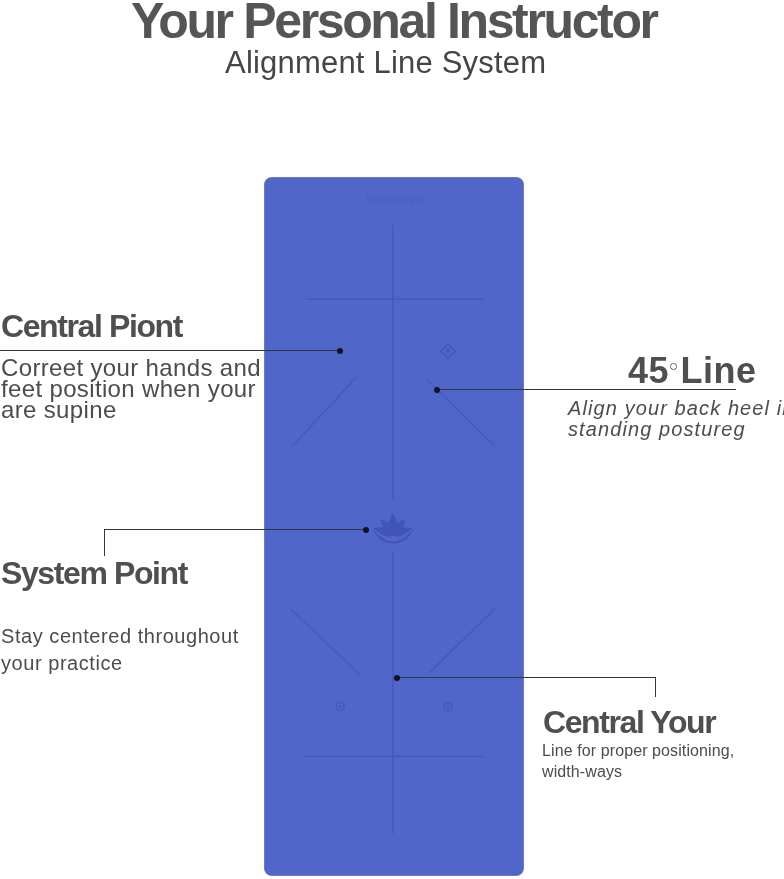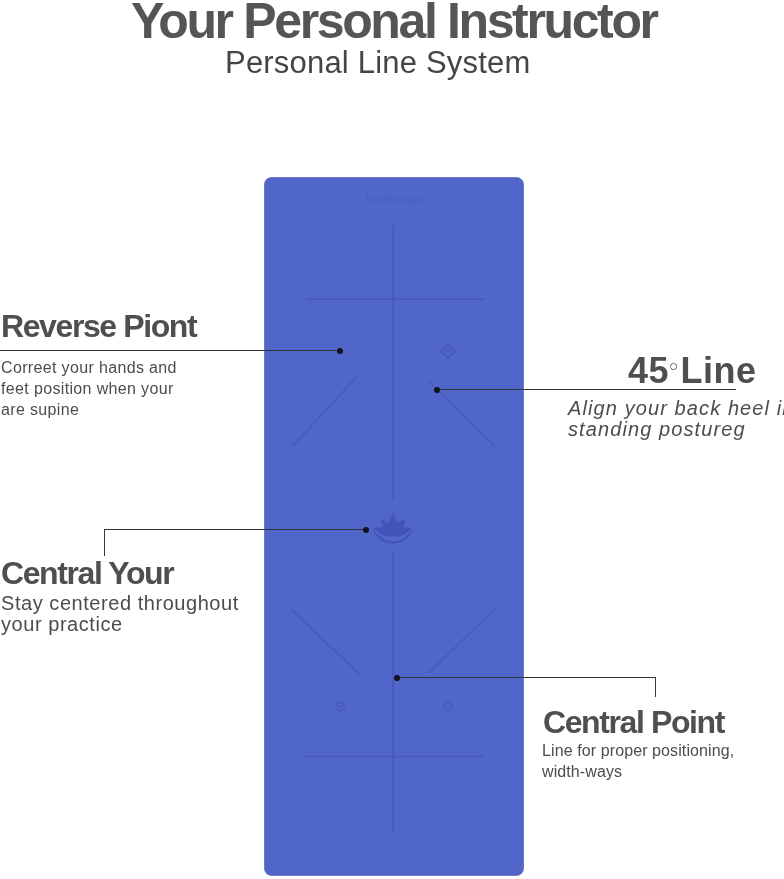--- a/index.html
+++ b/index.html
@@ -8,21 +8,21 @@
   .abs{position:absolute;}
   .hdg{font-weight:bold;color:#4f4f4f;white-space:nowrap;}
   .body{color:#4c4c4c;white-space:nowrap;}
   .cline{position:absolute;background:#33363f;}
   .dot{position:absolute;width:6px;height:6px;border-radius:50%;background:#10131f;}
 </style>
 </head>
 <body>
 
 <div class="abs" id="title" style="left:131px;top:-7.6px;font-size:50px;font-weight:bold;color:#555555;letter-spacing:-2.37px;white-space:nowrap;">Your Personal Instructor</div>
-<div class="abs" id="subtitle" style="left:225px;top:45.4px;font-size:31px;color:#454545;letter-spacing:0.2px;white-space:nowrap;">Personal Line System</div>
+<div class="abs" id="subtitle" style="left:225px;top:45.4px;font-size:31px;color:#454545;letter-spacing:0.2px;white-space:nowrap;">Alignment Line System</div>
 
 <div class="abs" style="left:264px;top:177px;width:260px;height:699px;">
 <svg width="260" height="699" viewBox="0 0 260 699" xmlns="http://www.w3.org/2000/svg">
   <rect x="0.5" y="0.5" width="259" height="698" rx="7" fill="#5066c9" stroke="#3c4ea9" stroke-opacity="0.55" stroke-width="1"></rect>
   <g stroke="#4759bc" stroke-width="1.5" fill="none" stroke-linecap="round">
 
     <line x1="129" y1="48" x2="129" y2="323"></line>
     <line x1="129" y1="375" x2="129" y2="656"></line>
 
     <line x1="43" y1="122.3" x2="219" y2="122.3"></line>
@@ -54,31 +54,31 @@
     <path transform="rotate(40)" d="M0,-19.5 C2.8,-14 4.6,-9.8 4.6,-5.6 C4.6,-2 2.6,0.3 0,1 C-2.6,0.3 -4.6,-2 -4.6,-5.6 C-4.6,-9.8 -2.8,-14 0,-19.5 Z"></path>
     <path transform="rotate(-73)" d="M0,-20.5 C2.6,-15 4.2,-10 4.2,-6 C4.2,-2.4 2.4,0 0,0.8 C-2.4,0 -4.2,-2.4 -4.2,-6 C-4.2,-10 -2.6,-15 0,-20.5 Z"></path>
     <path transform="rotate(73)" d="M0,-20.5 C2.6,-15 4.2,-10 4.2,-6 C4.2,-2.4 2.4,0 0,0.8 C-2.4,0 -4.2,-2.4 -4.2,-6 C-4.2,-10 -2.6,-15 0,-20.5 Z"></path>
     <path d="M-20,-5 C-13,4 -6,7.5 0,7.5 C6,7.5 13,4 20,-5 C16,6 8,9.5 0,9.5 C-8,9.5 -16,6 -20,-5 Z"></path>
   </g>
   </svg>
 </div>
 
 <div class="cline" style="left:0;top:350px;width:339px;height:1px;"></div>
 <div class="dot" style="left:336.5px;top:347.8px;"></div>
-<div class="abs hdg" id="h-rev" style="left:1px;top:308px;font-size:32px;letter-spacing:-1.4px;">Reverse Piont</div>
-<div class="abs body" id="b-rev" style="left:1px;top:358px;font-size:16px;line-height:20.8px;letter-spacing:0.35px;">Correet your hands and<br>feet position when your<br>are supine</div>
+<div class="abs hdg" id="h-rev" style="left:1px;top:308px;font-size:32px;letter-spacing:-1.4px;">Central Piont</div>
+<div class="abs body" id="b-rev" style="left:1px;top:358px;font-size:24px;line-height:20.8px;letter-spacing:0.35px;">Correet your hands and<br>feet position when your<br>are supine</div>
 
 <div class="cline" style="left:436px;top:389px;width:300px;height:1px;"></div>
 <div class="dot" style="left:433.5px;top:387px;"></div>
 <div class="abs hdg" id="h-45" style="left:628px;top:349.5px;font-size:36px;letter-spacing:0.5px;">45<span style="font-size:0.42em;vertical-align:0.82em;letter-spacing:0.15em;">○</span>Line</div>
 <div class="abs body" id="b-45" style="left:568px;top:398px;font-size:20px;line-height:21px;letter-spacing:1.1px;font-style:italic;">Align your back heel in<br>standing postureg</div>
 
 <div class="cline" style="left:104px;top:529px;width:262px;height:1px;"></div>
 <div class="cline" style="left:104px;top:529px;width:1px;height:27px;"></div>
 <div class="dot" style="left:363.2px;top:527px;"></div>
-<div class="abs hdg" id="h-cp" style="left:1px;top:555px;font-size:32px;letter-spacing:-1.4px;">Central Your</div>
-<div class="abs body" id="b-cp" style="left:1px;top:593px;font-size:20px;line-height:21px;letter-spacing:0.55px;">Stay centered throughout<br>your practice</div>
+<div class="abs hdg" id="h-cp" style="left:1px;top:555px;font-size:32px;letter-spacing:-1.4px;">System Point</div>
+<div class="abs body" id="b-cp" style="left:1px;top:623px;font-size:20px;line-height:27px;letter-spacing:0.55px;">Stay centered throughout<br>your practice</div>
 
 <div class="cline" style="left:397px;top:677px;width:259px;height:1px;"></div>
 <div class="cline" style="left:655px;top:677px;width:1px;height:20px;"></div>
 <div class="dot" style="left:394px;top:674.8px;"></div>
-<div class="abs hdg" id="h-cl" style="left:543px;top:704px;font-size:32px;letter-spacing:-1.4px;">Central Point</div>
+<div class="abs hdg" id="h-cl" style="left:543px;top:704px;font-size:32px;letter-spacing:-1.4px;">Central Your</div>
 <div class="abs body" id="b-cl" style="left:542px;top:741px;font-size:16px;line-height:20.8px;letter-spacing:0.1px;">Line for proper positioning,<br>width-ways</div>
 
 </body></html>

